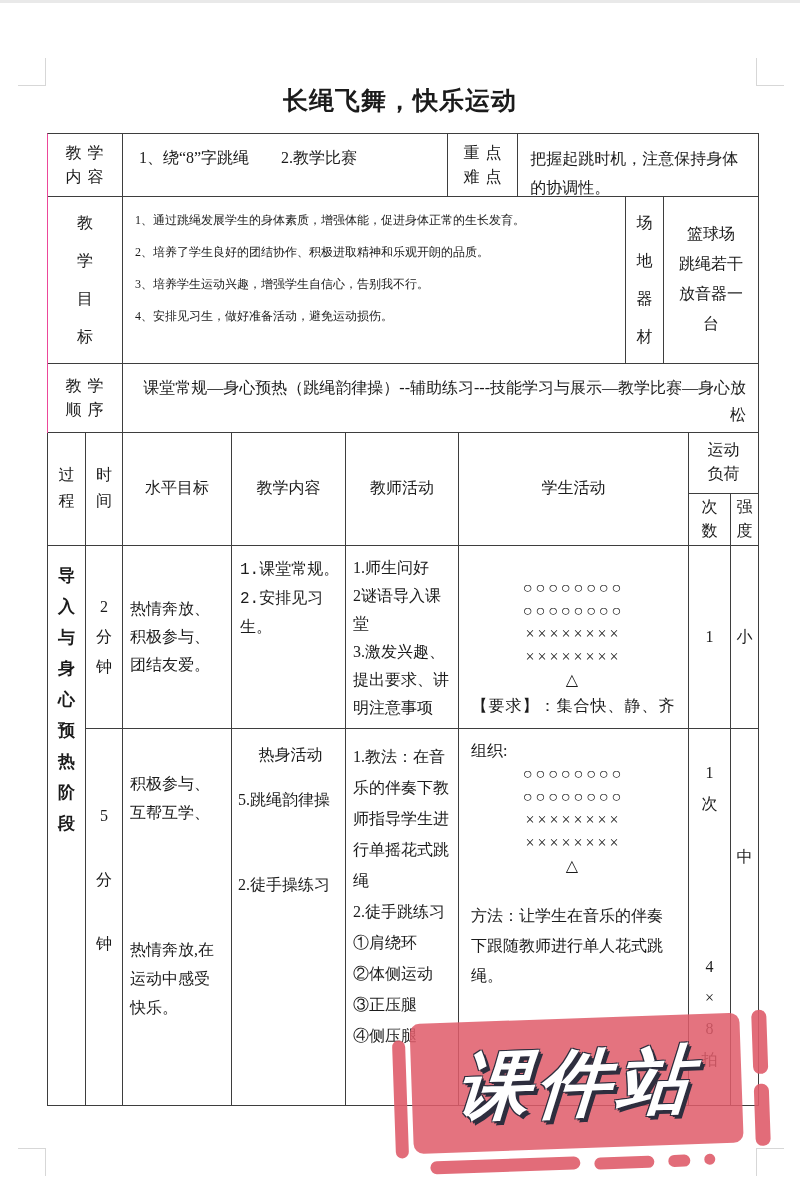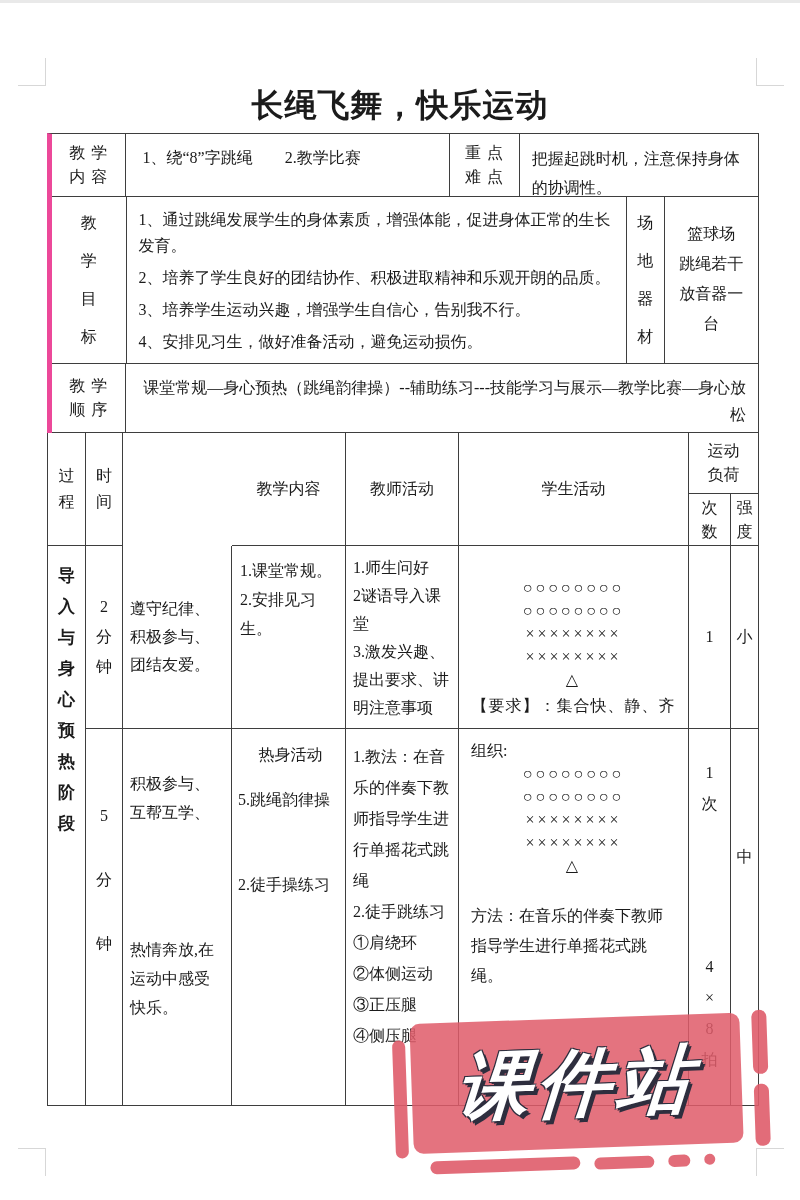--- a/index.html
+++ b/index.html
@@ -7,57 +7,57 @@
         font-family:"Liberation Serif","DejaVu Serif",serif;color:#1b1b1b;}
   .topstrip{position:absolute;left:0;top:0;width:800px;height:3px;background:#e9e9e9;}
   
   .mark{position:absolute;width:27px;height:27px;}
   .mark.tl{left:18px;top:58px;border-right:1px solid #d7d7d7;border-bottom:1px solid #d7d7d7;}
   .mark.tr{left:756px;top:58px;border-left:1px solid #d7d7d7;border-bottom:1px solid #d7d7d7;}
   .mark.bl{left:18px;top:1148px;border-right:1px solid #d7d7d7;border-top:1px solid #d7d7d7;}
   .mark.br{left:756px;top:1148px;border-left:1px solid #d7d7d7;border-top:1px solid #d7d7d7;}
 
   .doc-title{position:absolute;left:0;top:84px;width:800px;text-align:center;
-             font-size:32px;font-weight:bold;letter-spacing:1px;}
-
-  .bordered{border-left:5px solid #ec4899;border-top:1px solid #3e3e3e;box-sizing:border-box;}
+             font-size:25px;font-weight:bold;letter-spacing:1px;}
+
+  .bordered{border-left:1px solid #ec4899;border-top:1px solid #3e3e3e;box-sizing:border-box;}
   .cell{border-right:1px solid #3e3e3e;border-bottom:1px solid #3e3e3e;box-sizing:border-box;overflow:hidden;
         font-size:16px;line-height:1.5;}
   .pre{white-space:pre-line;}
   .cc{display:flex;align-items:center;justify-content:center;text-align:center;}
 
   
   #info{position:absolute;left:47px;top:133px;width:712px;}
   .irow{display:flex;}
   .h63{height:63px;} .h167{height:167px;} .h69{height:69px;}
   .w75{width:75px;} .w326{width:326px;} .w70{width:70px;} .w241{width:241px;}
   .w503{width:503px;} .w38{width:38px;} .w95{width:95px;} .w637{width:637px;}
   .lab{letter-spacing:1px;}
   .vlab{line-height:38px;letter-spacing:0;}
-  .obj{padding:6px 10px 4px 12px;font-size:16px;}
+  .obj{padding:6px 10px 4px 12px;font-size:12px;}
   .obj .o{margin:4px 0 6px 0;line-height:26px;}
   .obj .o1{ text-indent:0;}
   .venue{padding-top:22px;text-align:center;line-height:30px;}
   .seqv{padding:10px 12px 0 12px;line-height:27px;text-align:right;}
   .cr-val{padding:12px 10px 0 16px;white-space:pre;}
   .kp-val{padding:10px 10px 0 12px;line-height:29px;}
 
   
   #lesson{position:absolute;left:47px;top:433px;display:grid;
           grid-template-columns:38px 37px 109px 114px 113px 230px 42px 28px;
           grid-template-rows:61px 52px 183px 377px;
           border-left:1px solid #3e3e3e;box-sizing:border-box;}
   .gc{border-right:1px solid #3e3e3e;border-bottom:1px solid #3e3e3e;box-sizing:border-box;
       overflow:hidden;font-size:16px;}
-  .hc{display:flex;align-items:center;justify-content:center;text-align:center;line-height:26px;}
+  .hc{display:flex;align-items:center;justify-content:center;text-align:center;line-height:26px;font-family:Liberation Mono, monospace;}
   .stage{grid-column:1;grid-row:3/5;font-weight:bold;font-size:17px;text-align:center;
          word-break:break-all;line-height:31px;padding:14px 9px 0 9px;}
   .r1time{grid-column:2;grid-row:3;line-height:30px;}
   .r1goal{grid-column:3;grid-row:3;padding:0 7px;display:flex;align-items:center;line-height:28px;}
-  .r1cont{grid-column:4;grid-row:3;padding:10px 2px 0 8px;line-height:29px;}
+  .r1cont{grid-column:4;grid-row:3;padding:10px 2px 0 8px;line-height:29px;font-family:Liberation Mono, monospace;}
   .r1teach{grid-column:5;grid-row:3;padding:8px 2px 0 7px;line-height:28px;}
   .r1stud{grid-column:6;grid-row:3;padding-top:30px;text-align:center;}
   .r1times{grid-column:7;grid-row:3;}
   .r1int{grid-column:8;grid-row:3;}
   .frow{line-height:23px;letter-spacing:3px;font-size:16px;}
   .req1{margin-top:5px;letter-spacing:1px;}
   .r2time{grid-column:2;grid-row:4;text-align:center;padding-top:55px;line-height:64px;}
   .r2goal{grid-column:3;grid-row:4;padding:40px 7px 0 7px;line-height:29px;}
   .r2goal .g2{margin-top:108px;}
   .r2cont{grid-column:4;grid-row:4;padding:12px 2px 0 6px;line-height:27px;}
@@ -143,37 +143,38 @@
 顺 序</div>
       <div class="cell w637 h69 seqv">课堂常规—身心预热（跳绳韵律操）--辅助练习---技能学习与展示—教学比赛—身心放松</div>
     </div>
   </div>
 
   <div id="lesson">
     <div class="gc hc pre" style="grid-column:1;grid-row:1/3;">过
 程</div>
     <div class="gc hc pre" style="grid-column:2;grid-row:1/3;">时
 间</div>
+    <div class="gc hc" style="grid-column:3;grid-row:1/3;">水平目标</div>
     <div class="gc hc" style="grid-column:4;grid-row:1/3;">教学内容</div>
     <div class="gc hc" style="grid-column:5;grid-row:1/3;">教师活动</div>
     <div class="gc hc" style="grid-column:6;grid-row:1/3;">学生活动</div>
     <div class="gc hc pre" style="grid-column:7/9;grid-row:1;line-height:24px;">运动
 负荷</div>
     <div class="gc hc pre" style="grid-column:7;grid-row:2;line-height:24px;">次
 数</div>
     <div class="gc hc pre" style="grid-column:8;grid-row:2;line-height:24px;">强
 度</div>
 
     <div class="gc stage">导入与身心预热阶段</div>
 
     <div class="gc cc pre r1time">2
 分
 钟</div>
     <div class="gc r1goal">
-        <span>遵守纪律、积极参与、团结友爱。</span>
+        <span>热情奔放、积极参与、团结友爱。</span>
       </div>
     <div class="gc pre r1cont">1.课堂常规。
 2.安排见习生。</div>
     <div class="gc pre r1teach">1.师生问好
 2谜语导入课堂
 3.激发兴趣、提出要求、讲明注意事项</div>
     <div class="gc r1stud">
       <div class="frow">○○○○○○○○</div>
       <div class="frow">○○○○○○○○</div>
       <div class="frow">××××××××</div>
@@ -204,21 +205,21 @@
 ④侧压腿</div>
     <div class="gc r2stud">
       <div class="org">组织:</div>
       <div style="text-align:center;">
         <div class="frow">○○○○○○○○</div>
         <div class="frow">○○○○○○○○</div>
         <div class="frow">××××××××</div>
         <div class="frow">××××××××</div>
         <div class="frow">△</div>
       </div>
-      <div class="method">方法：在音乐的伴奏下教师指导学生进行单摇花式跳绳。</div>
+      <div class="method">方法：让学生在音乐的伴奏下跟随教师进行单人花式跳绳。</div>
     </div>
     <div class="gc r2times">
       <div class="pre">1
 次</div>
       <div class="pre t48">4
 ×
 8
 拍</div>
     </div>
     <div class="gc r2int">中</div>

